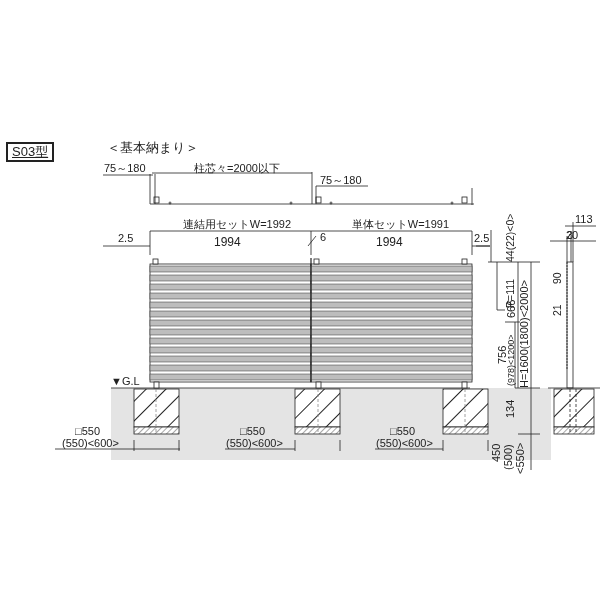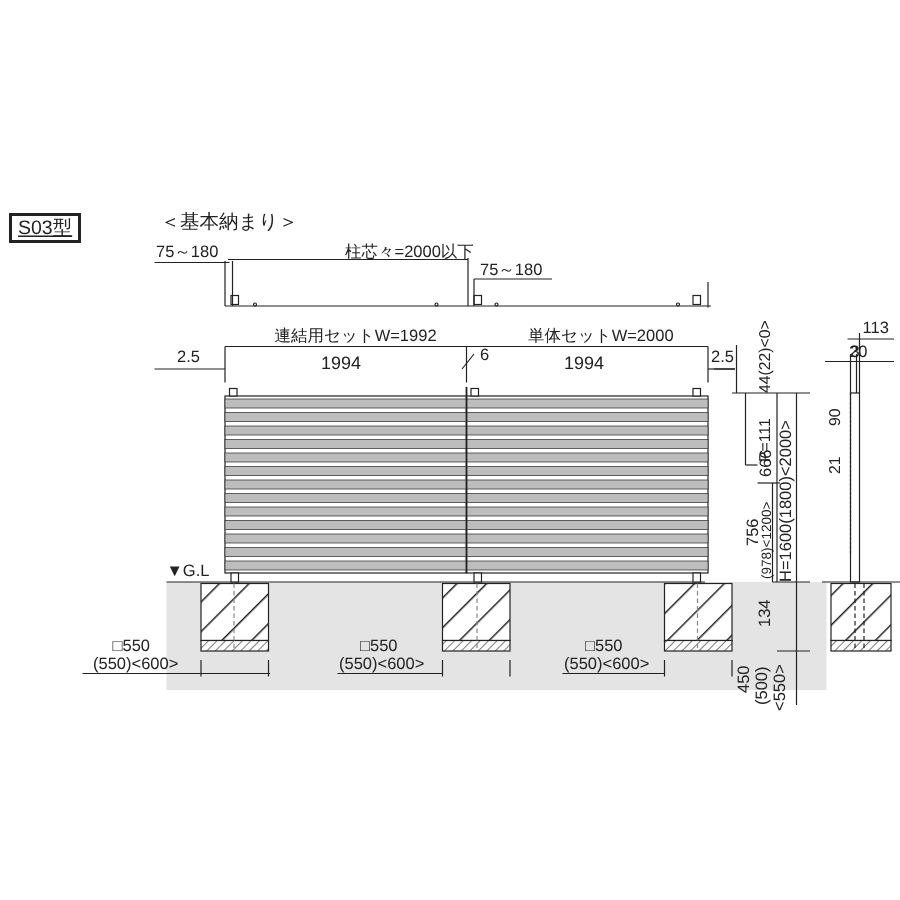--- a/index.html
+++ b/index.html
@@ -153,25 +153,25 @@
     <line x1="567" y1="262" x2="567" y2="370" stroke-dasharray="2 1"></line>
     <rect x="554" y="389" width="40" height="38" fill="url(#hatch)"></rect>
     <rect x="554" y="427" width="40" height="7" fill="url(#hatch2)"></rect>
     <line x1="570" y1="389" x2="570" y2="434" stroke-dasharray="3 2"></line>
     <line x1="576" y1="389" x2="576" y2="434" stroke-dasharray="3 2"></line>
     <line x1="548" y1="388" x2="600" y2="388"></line>
   </g>
 </svg>
 
 <div class="t" style="left:104px;top:163px;">75～180</div>
-<div class="t" style="left:194px;top:163px;margin-left:36px;">柱芯々=2000以下</div>
+<div class="t" style="left:194px;top:163px;">柱芯々=2000以下</div>
 <div class="t" style="left:320px;top:175px;">75～180</div>
 
 <div class="t" style="left:183px;top:219px;">連結用セットW=1992</div>
-<div class="t" style="left:352px;top:219px;">単体セットW=2000</div>
+<div class="t" style="left:352px;top:219px;">単体セットW=1991</div>
 <div class="t" style="left:118px;top:233px;">2.5</div>
 <div class="t" style="left:214px;top:236px;font-size:12px;">1994</div>
 <div class="t" style="left:320px;top:232px;">6</div>
 <div class="t" style="left:376px;top:236px;font-size:12px;">1994</div>
 <div class="t" style="left:474px;top:233px;">2.5</div>
 
 <div class="vt" style="left:505px;top:262px;">44(22)&lt;0&gt;</div>
 <div class="vt" style="left:505px;top:308px;">P=111</div>
 <div class="vt" style="left:506px;top:318px;font-size:11px;">666</div>
 <div class="vt" style="left:497px;top:364px;font-size:11px;">756</div>

